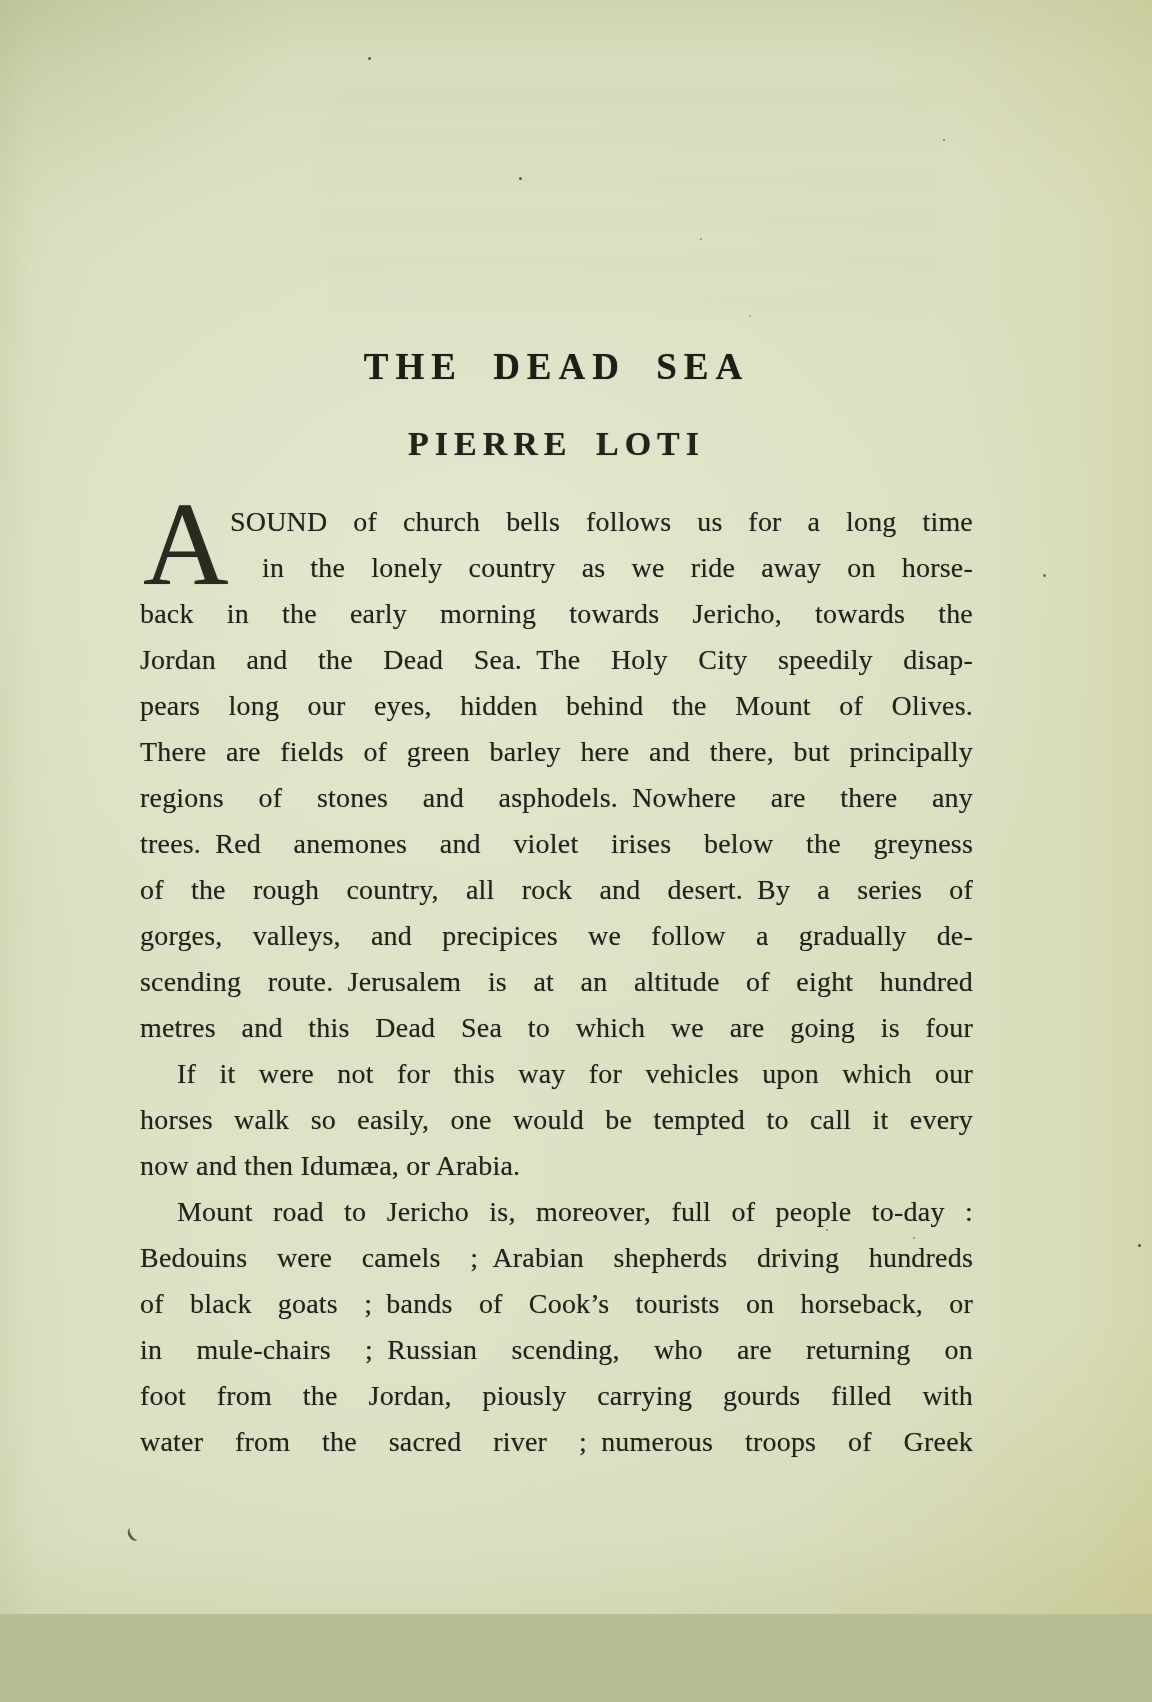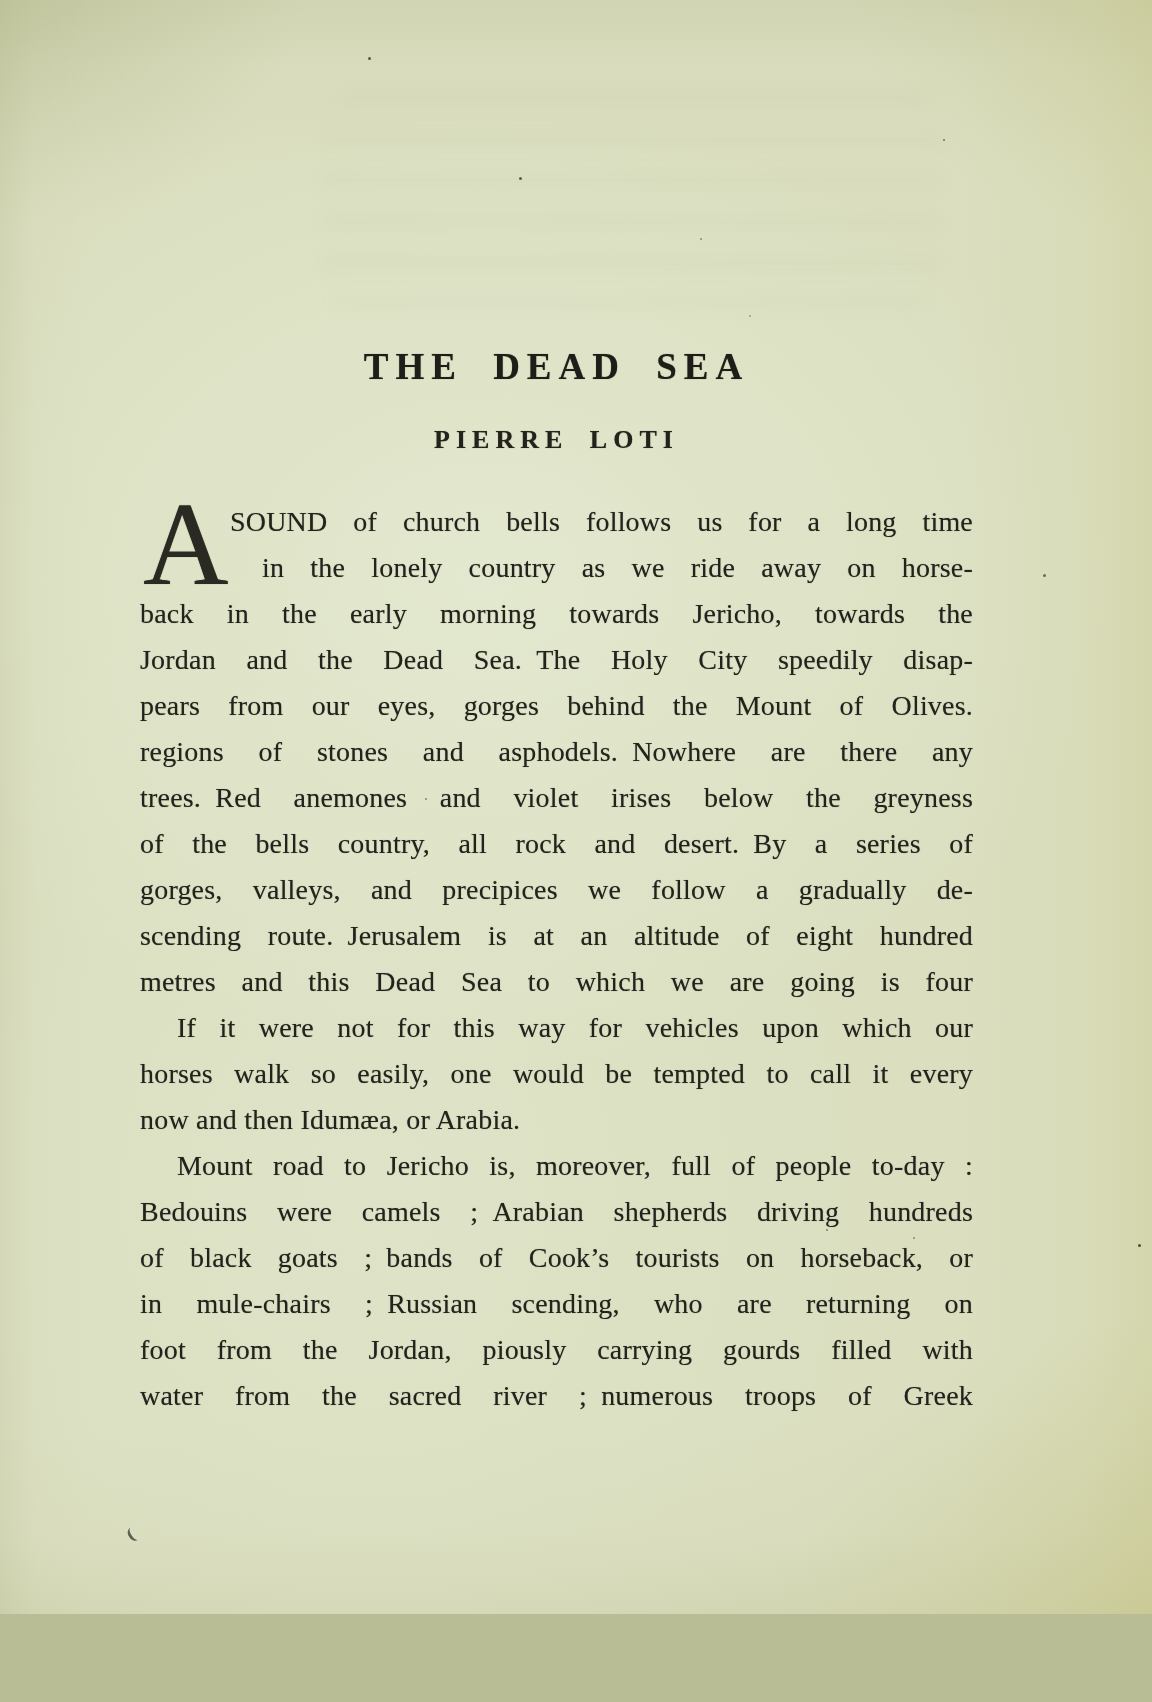--- a/index.html
+++ b/index.html
@@ -26,21 +26,21 @@
     filter:blur(8px);opacity:.5;border-radius:30px;
   }
   .title{
     position:absolute;left:140px;top:348px;width:833px;
     text-align:center;font-size:37px;line-height:1;font-weight:bold;
     letter-spacing:7px;word-spacing:14px;color:#1e1d17;
     text-shadow:0 0 1px rgba(30,29,23,0.55);
   }
   .byline{
     position:absolute;left:140px;top:427px;width:833px;
-    text-align:center;font-size:26px;line-height:1;font-weight:bold;
+    text-align:center;font-size:34px;line-height:1;font-weight:bold;
     letter-spacing:6px;word-spacing:9px;color:#23221b;
     text-shadow:0 0 1px rgba(35,34,27,0.5);
   }
   .body-text{
     position:absolute;left:140px;top:499px;width:833px;
     font-size:28px;letter-spacing:0.2px;
     text-shadow:0 0 1px rgba(35,35,27,0.42);
   }
   .line{
     line-height:46px;height:46px;
@@ -74,24 +74,25 @@
 
   <div class="byline">PIERRE LOTI</div>
 
   <div class="body-text" id="body-text">
     <span class="dropcap">A</span>
 
   <div class="line dc-pad dc-first">SOUND of church bells follows us for a long time</div>
       <div class="line dc-pad">in the lonely country as we ride away on horse-</div>
       <div class="line">back in the early morning towards Jericho, towards the</div>
       <div class="line">Jordan and the Dead Sea. The Holy City speedily disap-</div>
-      <div class="line">pears from our eyes, gorges behind the Mount of Olives.</div>
+      <div class="line">pears long our eyes, hidden behind the Mount of Olives.</div>
+      <div class="line">There are fields of green barley here and there, but principally</div>
       <div class="line">regions of stones and asphodels. Nowhere are there any</div>
       <div class="line">trees. Red anemones and violet irises below the greyness</div>
-      <div class="line">of the bells country, all rock and desert. By a series of</div>
+      <div class="line">of the rough country, all rock and desert. By a series of</div>
       <div class="line">gorges, valleys, and precipices we follow a gradually de-</div>
       <div class="line">scending route. Jerusalem is at an altitude of eight hundred</div>
       <div class="line">metres and this Dead Sea to which we are going is four</div>
       <div class="line indented">If it were not for this way for vehicles upon which our</div>
       <div class="line">horses walk so easily, one would be tempted to call it every</div>
       <div class="line para-end">now and then Idumæa, or Arabia.</div>
       <div class="line indented">Mount road to Jericho is, moreover, full of people to-day :</div>
       <div class="line">Bedouins were camels ; Arabian shepherds driving hundreds</div>
       <div class="line">of black goats ; bands of Cook’s tourists on horseback, or</div>
       <div class="line">in mule-chairs ; Russian scending, who are returning on</div>

